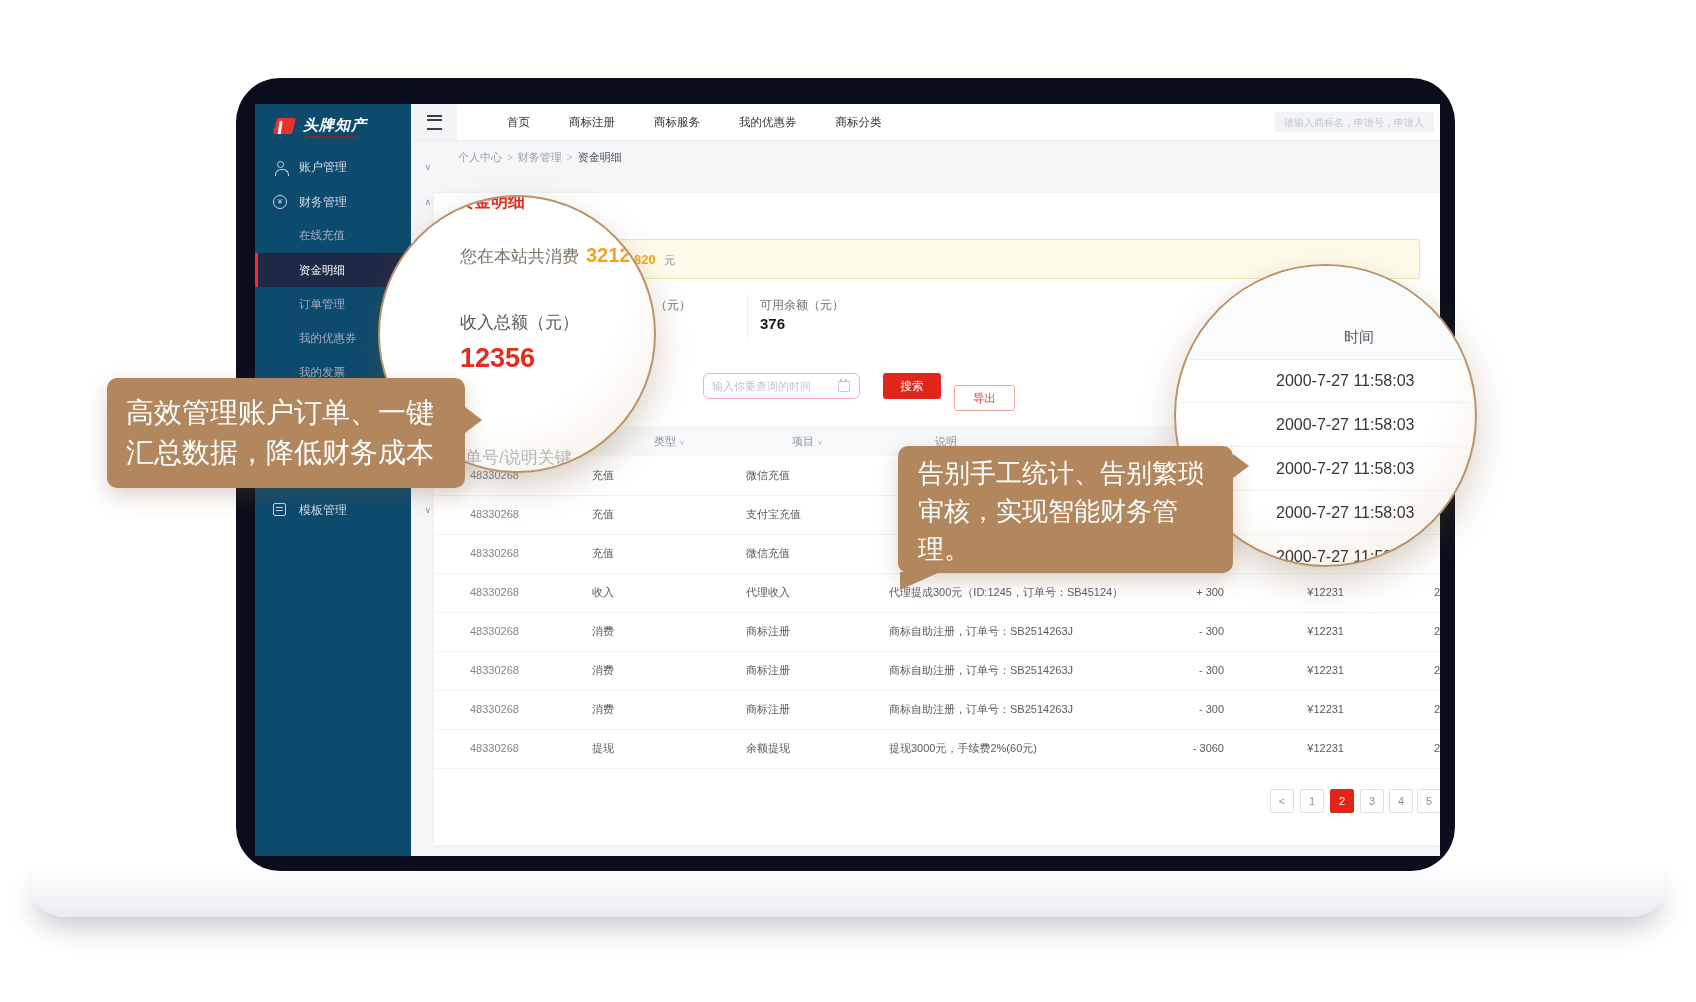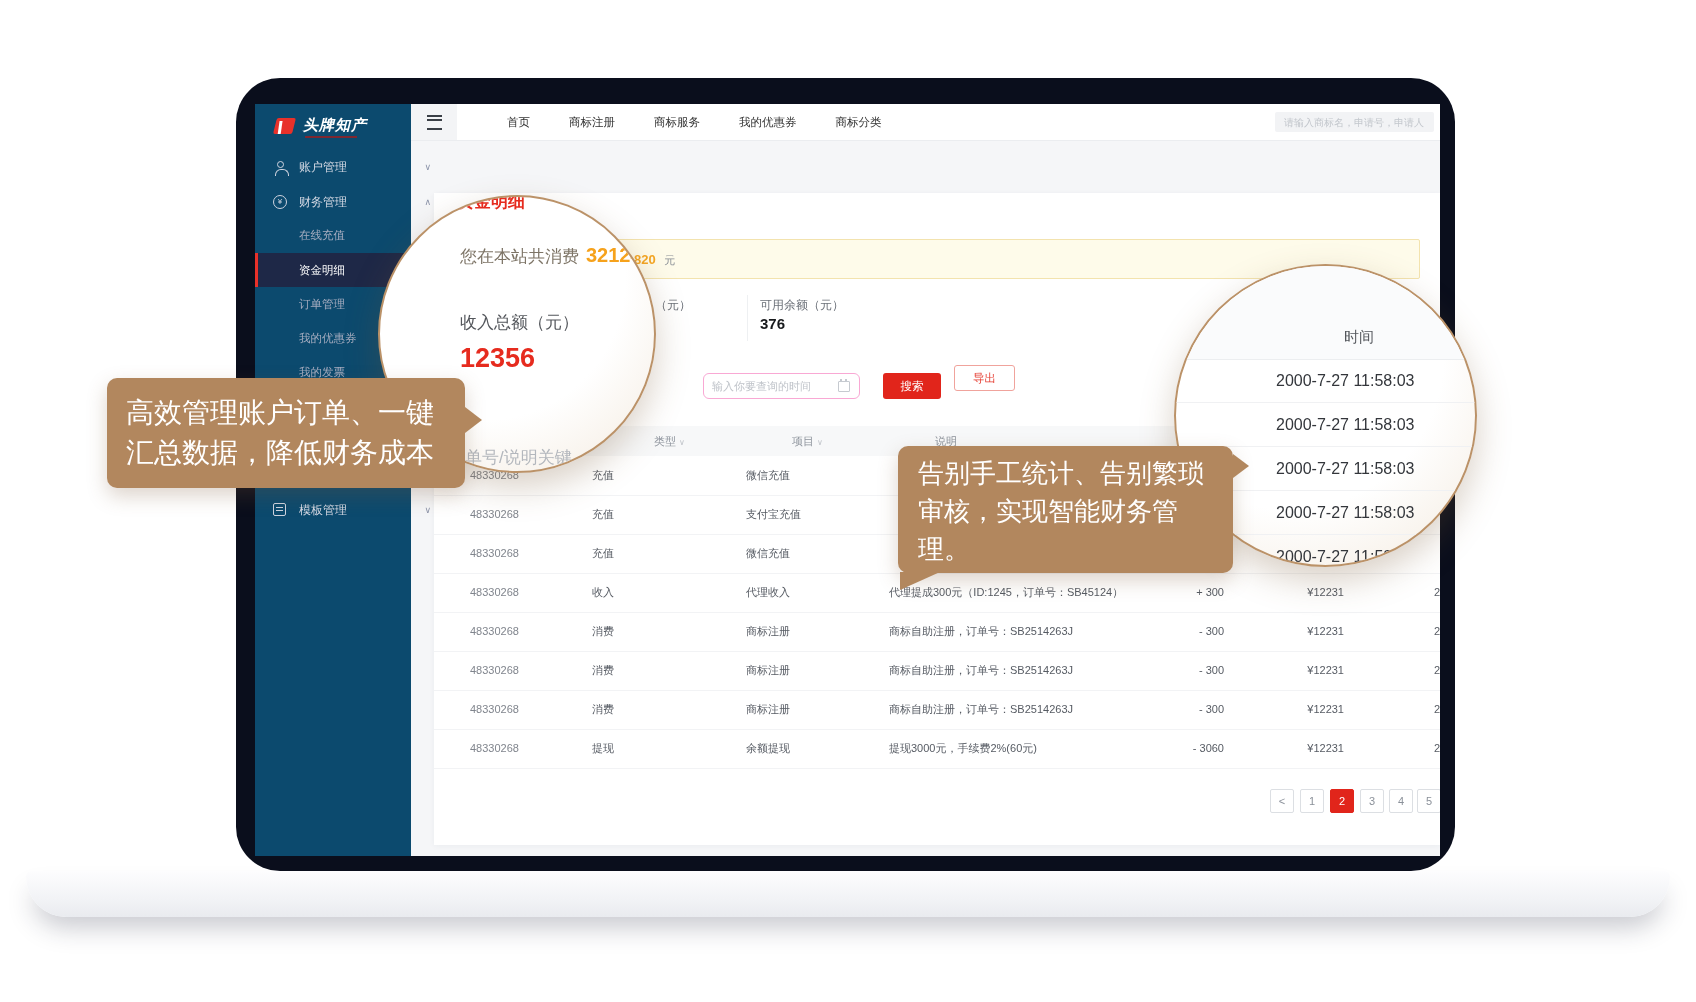--- a/index.html
+++ b/index.html
@@ -69,21 +69,21 @@
   .inc-value{position:absolute;left:26px;top:120px;font-size:23px;font-weight:bold;color:#e62b1e;}
   .bal-value{position:absolute;left:326px;top:122px;font-size:15px;font-weight:bold;color:#17191c;}
 
   .f-input{position:absolute;top:180px;height:26px;border:1px solid #f9a8d4;border-radius:6px;background:#fff;outline:none;
            font-size:11px;color:#8d939c;padding:0 8px;box-sizing:border-box;font-family:inherit;}
   .f-input::placeholder{color:#bfc3c9;}
   .cal-icon{position:absolute;left:404px;top:188px;width:10px;height:9px;border:1.2px solid #c6cad0;border-radius:1px;}
   .cal-icon:before{content:"";position:absolute;left:1px;top:-3px;width:2px;height:3px;background:#c6cad0;box-shadow:5px 0 0 #c6cad0;}
   .btn-search{position:absolute;left:449px;top:180px;width:58px;height:26px;background:#e1251b;border:none;border-radius:3px;
               color:#fff;font-size:11.5px;cursor:pointer;font-family:inherit;}
-  .btn-export{position:absolute;left:520px;top:172px;width:61px;height:26px;background:#fff;border:1px solid #f0a39c;border-radius:3px;
+  .btn-export{position:absolute;left:520px;top:192px;width:61px;height:26px;background:#fff;border:1px solid #f0a39c;border-radius:3px;
               color:#e64035;font-size:11.5px;cursor:pointer;font-family:inherit;}
 
   .thead{position:absolute;left:0;top:233px;width:1006px;height:30px;background:#f7f8f9;}
   .th{position:absolute;top:0;line-height:30px;font-size:11px;color:#8d939c;white-space:nowrap;margin-left:46px;}
   .caret{font-size:8px;color:#c0c4ca;margin-left:3px;}
   .trow{position:absolute;left:0;width:1006px;height:39px;border-bottom:1px solid #f2f3f5;}
   .td{position:absolute;top:0;line-height:39px;font-size:11px;color:#565b63;white-space:nowrap;}
   .c-order{left:36px;color:#80858d;}
   .c-type{left:158px;}
   .c-project{left:312px;}
@@ -181,20 +181,23 @@
         <div class="nav-tabs">
           <span class="nav-tab">首页</span>
           <span class="nav-tab">商标注册</span>
           <span class="nav-tab">商标服务</span>
           <span class="nav-tab">我的优惠券</span>
           <span class="nav-tab">商标分类</span>
         </div>
         <input class="nav-search" placeholder="请输入商标名，申请号，申请人" style="">
       </div>
 
+      <div class="crumbs">
+        <span>个人中心</span><span class="sep">&gt;</span><span>财务管理</span><span class="sep">&gt;</span><span class="cur">资金明细</span>
+      </div>
 
       <div class="card">
         <div class="tab-title">资金明细</div>
 
         <div class="banner">
           <div class="banner-tail">
             <span class="banner-amt">820</span>
             <span class="banner-unit">元</span>
           </div>
         </div>

